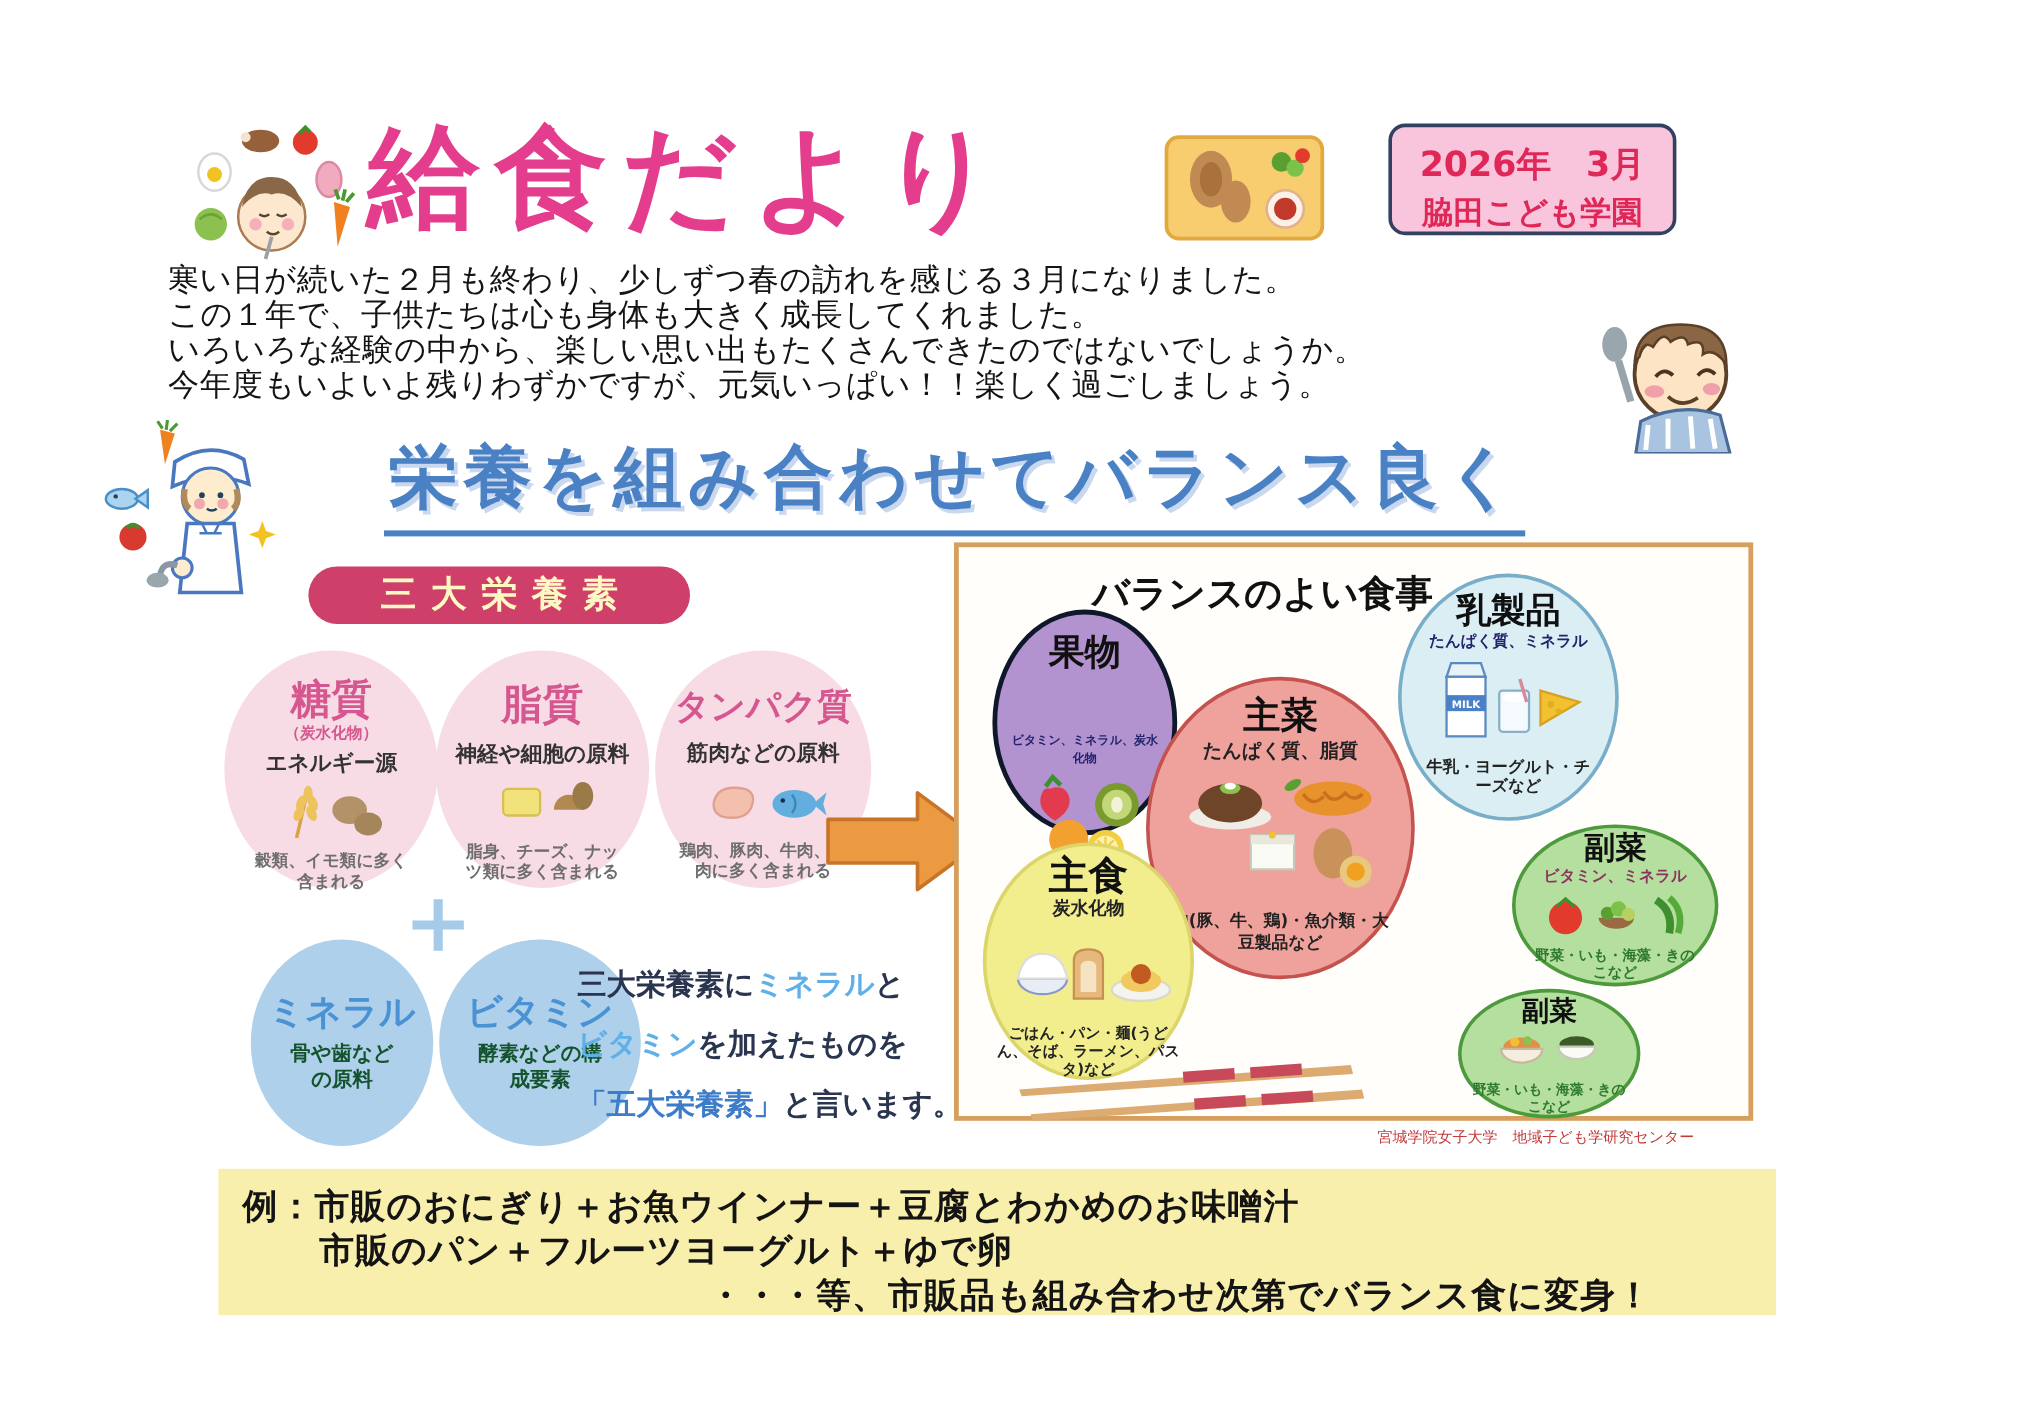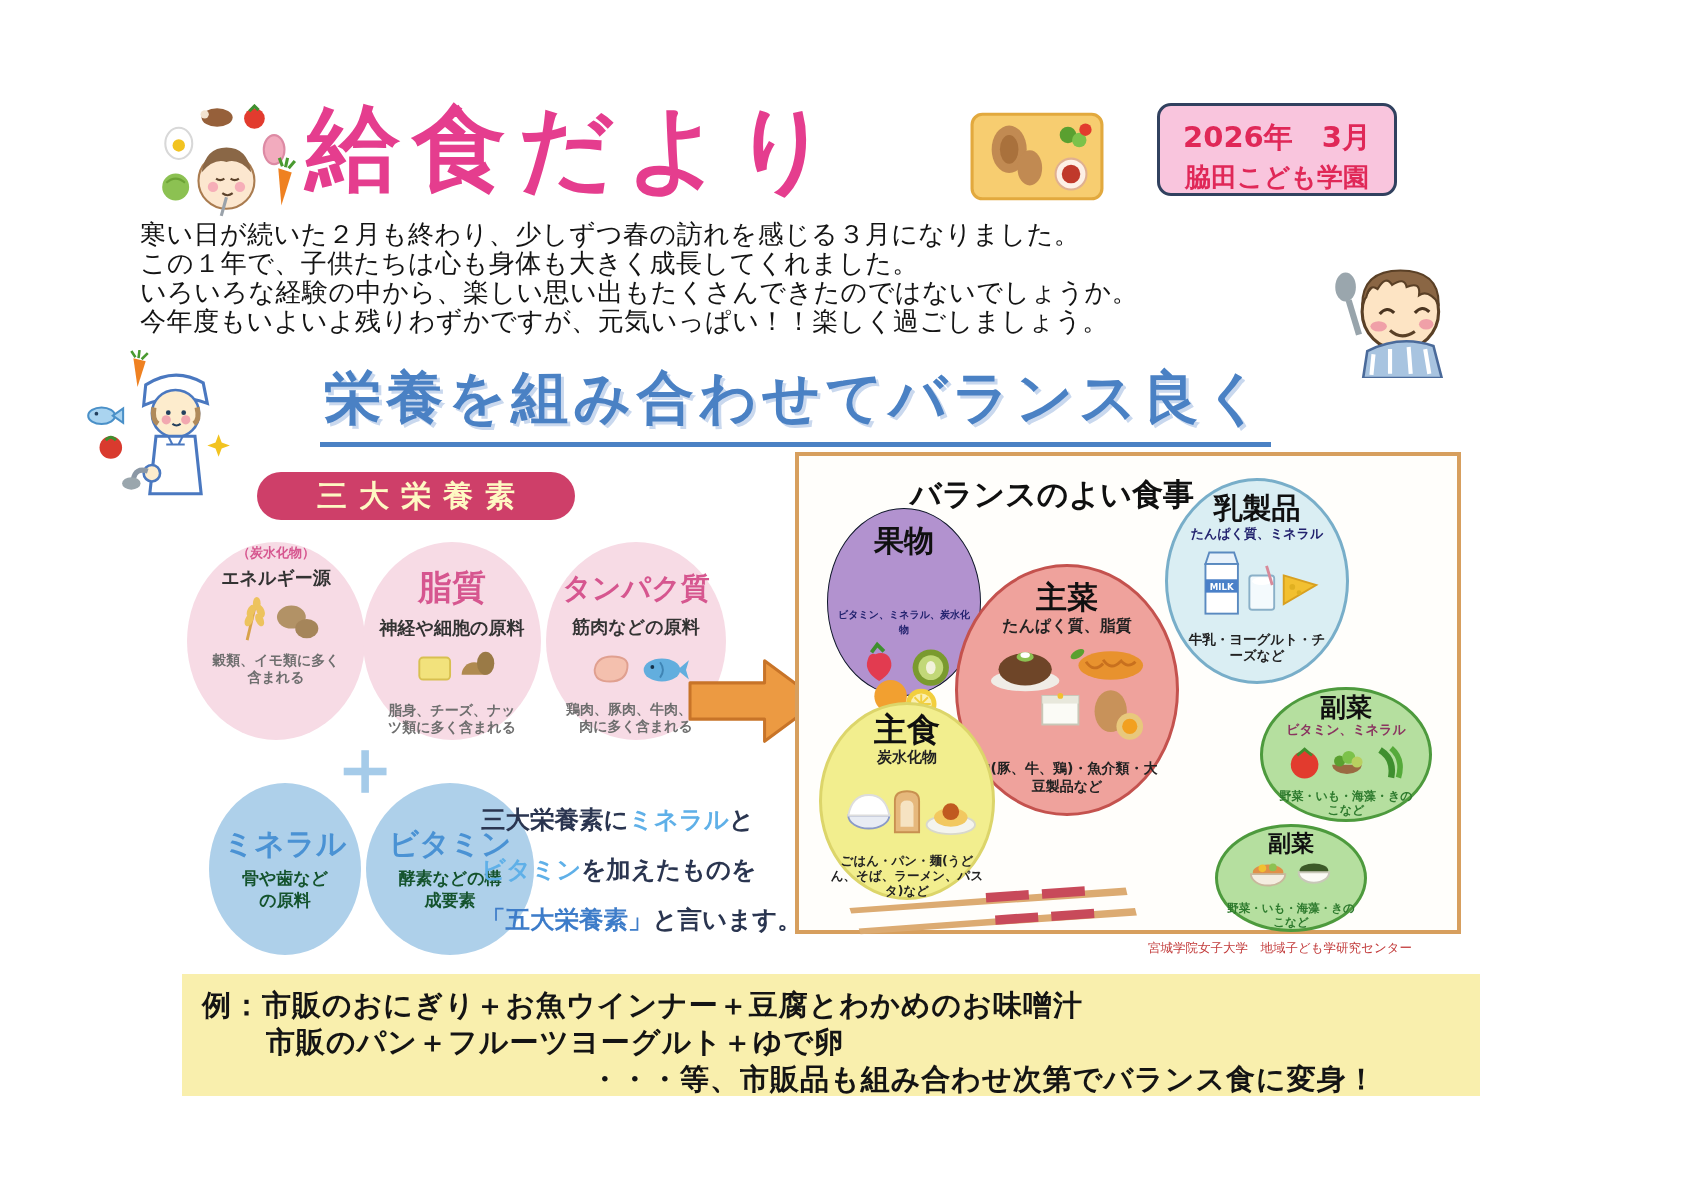--- a/index.html
+++ b/index.html
@@ -54,21 +54,21 @@
   .nblue{color:#5fb0e8;}
   .nblue2{color:#3d7cc9;}
   #arrow{left:688px;top:656px;width:134px;height:90px;}
 
   
   #panel{left:795px;top:452px;width:666px;height:482px;border:4px solid #d79f5e;
          background:#fffefb;box-sizing:border-box;}
   #panel-title{left:93px;top:18px;width:320px;text-align:center;font-size:31px;
                font-weight:bold;color:#101010;}
   .gcir{border-radius:50%;text-align:center;box-sizing:border-box;}
-  #fruit-cir{left:28px;top:52px;width:154px;height:188px;background:#b292cf;border:1px solid #0f172a;}
+  #fruit-cir{left:28px;top:52px;width:154px;height:188px;background:#b292cf;border:4px solid #0f172a;}
   #maindish-cir{left:156px;top:108px;width:224px;height:252px;background:#efa29c;border:3px solid #c4524e;}
   #dairy-cir{left:366px;top:22px;width:184px;height:206px;background:#daeef3;border:3px solid #78aec9;}
   #staple-cir{left:20px;top:246px;width:176px;height:198px;background:#f2ee8e;border:3px solid #dcd56a;}
   #side1-cir{left:461px;top:231px;width:172px;height:135px;background:#b5df9f;border:3px solid #4d9a3d;}
   #side2-cir{left:416px;top:368px;width:152px;height:108px;background:#b5df9f;border:3px solid #4d9a3d;}
   .g-name{font-weight:bold;color:#101010;line-height:1.05;}
   #fruit-cir .g-name{font-size:30px;padding-top:16px;}
   #maindish-cir .g-name{font-size:31px;padding-top:14px;text-align:center;}
   #dairy-cir .g-name{font-size:29px;padding-top:12px;}
   #staple-cir .g-name{font-size:33px;padding-top:8px;}
@@ -185,20 +185,21 @@
     <path d="M74,84 h38 l6,56 h-50 z" fill="#fff" stroke="#4a78c0" stroke-width="3"></path>
     <path d="M84,92 h18 M86,84 l4,8 M100,84 l-4,8" stroke="#4a78c0" stroke-width="2" fill="none"></path>
     <circle cx="70" cy="120" r="8" fill="#fdeccd" stroke="#4a78c0" stroke-width="2.5"></circle>
     <path d="M66,118 q-12,-4 -14,8" stroke="#8a97a5" stroke-width="5" fill="none"></path>
     <ellipse cx="50" cy="130" rx="9" ry="6" fill="#9aa6ad"></ellipse>
   </svg>
 
   <div id="banner" class="abs">三大栄養素</div>
 
   <div id="pcir-sugar" class="abs pcir">
+    <div class="p-name">糖質</div>
     <div class="p-sub">（炭水化物）</div>
     <div class="p-role">エネルギー源</div>
     <svg class="p-icon" width="100" height="50" viewBox="0 0 100 52">
       <line x1="28" y1="14" x2="20" y2="48" stroke="#d8a24a" stroke-width="3"></line>
       <g fill="#edc35e">
         <ellipse cx="30" cy="10" rx="4" ry="7"></ellipse>
         <ellipse cx="24" cy="18" rx="4" ry="7" transform="rotate(20 24 18)"></ellipse>
         <ellipse cx="34" cy="18" rx="4" ry="7" transform="rotate(-20 34 18)"></ellipse>
         <ellipse cx="22" cy="27" rx="4" ry="7" transform="rotate(25 22 27)"></ellipse>
         <ellipse cx="33" cy="27" rx="4" ry="7" transform="rotate(-25 33 27)"></ellipse>

